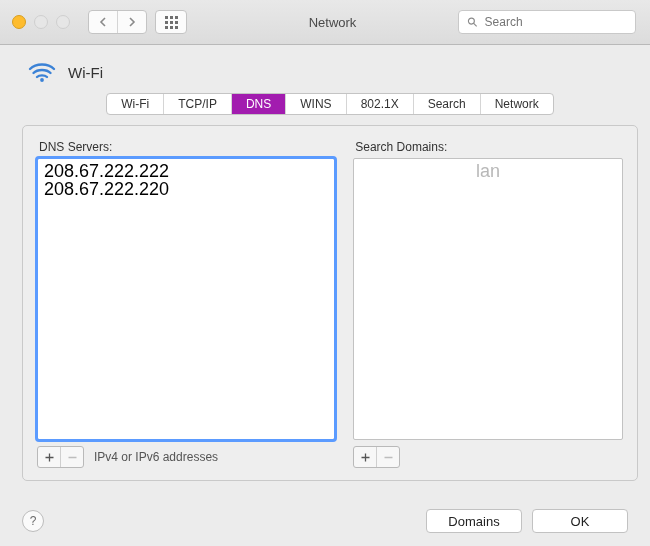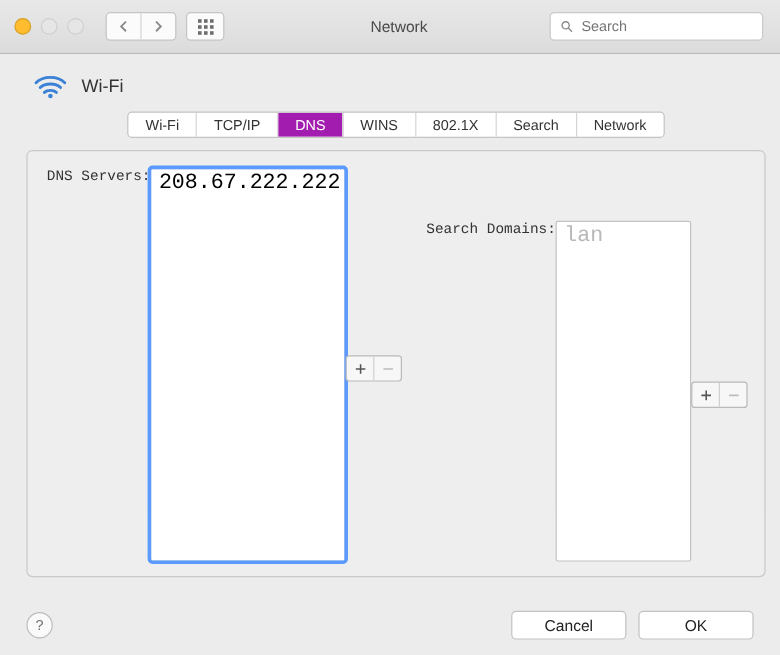--- a/index.html
+++ b/index.html
@@ -98,38 +98,38 @@
   .pane {
     border:1px solid #c9c9c9;
     border-radius:5px;
     background:#eeeeee;
     padding:14px 14px 12px 14px;
     height:356px;
     box-sizing:border-box;
     display:flex;
     gap:18px;
   }
-  .column { display:flex; flex-direction:row;font-family:Liberation Mono, monospace; }
+  .column { display:flex; flex-direction:column; }
   .col-dns    { flex: 1.05; }
-  .col-search { flex: 0.95; margin-top: 44px; }
+  .col-search { flex: 0.95; }
 
   .col-label { font-size:12px; color:#333; margin:0 0 4px 2px; }
 
   .listbox {
     flex:1;
     background:#fff;
     border:1px solid #c2c2c2;
     border-radius:2px;
     padding:3px 6px;
     font-size:18px;
     line-height:18px;
     overflow:auto;
   }
   .listbox.focused { outline:3px solid #5b9bff; outline-offset:-1px; }
-  .listbox .placeholder { color:#b8b8b8; }
+  .listbox .placeholder { color:#b8b8b8;text-align:center; }
 
   .add-remove {
     margin-top:6px;
     display:flex;
     align-items:center;
   }
   .pm-group {
     display:flex;
     height:20px;
     border:1px solid #b9b9b9;
@@ -240,34 +240,36 @@
       <div class="tab">Search</div>
       <div class="tab">Network</div>
     </div>
 
   <div class="pane">
 
     <div class="column col-dns">
       <div class="col-label">DNS Servers:</div>
       <div class="listbox focused" id="dns-list">
           <div>208.67.222.222</div>
+          <div>208.67.222.220</div>
         </div>
       <div class="add-remove">
         <div class="pm-group">
           <div class="pm-btn">
             <svg width="9" height="9" viewBox="0 0 9 9">
                 <path d="M4.5 0.5v8M0.5 4.5h8" stroke="currentColor" stroke-width="1.3"></path>
               </svg>
           </div>
           <div class="pm-btn disabled">
             <svg width="9" height="9" viewBox="0 0 9 9">
                 <path d="M0.5 4.5h8" stroke="currentColor" stroke-width="1.3"></path>
               </svg>
           </div>
         </div>
+        <div class="hint">IPv4 or IPv6 addresses</div>
       </div>
     </div>
 
     <div class="column col-search">
       <div class="col-label">Search Domains:</div>
       <div class="listbox" id="sd-list">
           <div class="placeholder">lan</div>
         </div>
       <div class="add-remove">
         <div class="pm-group">
@@ -285,17 +287,17 @@
       </div>
     </div>
 
   </div>
 
   <div class="footer">
     <div class="help-btn">
       <span>?</span>
     </div>
     <div class="spacer"></div>
-    <div class="push-btn">Cancel</div>
+    <div class="push-btn">Domains</div>
     <div class="push-btn">OK</div>
   </div>
 
 </div>
 
 </body></html>

